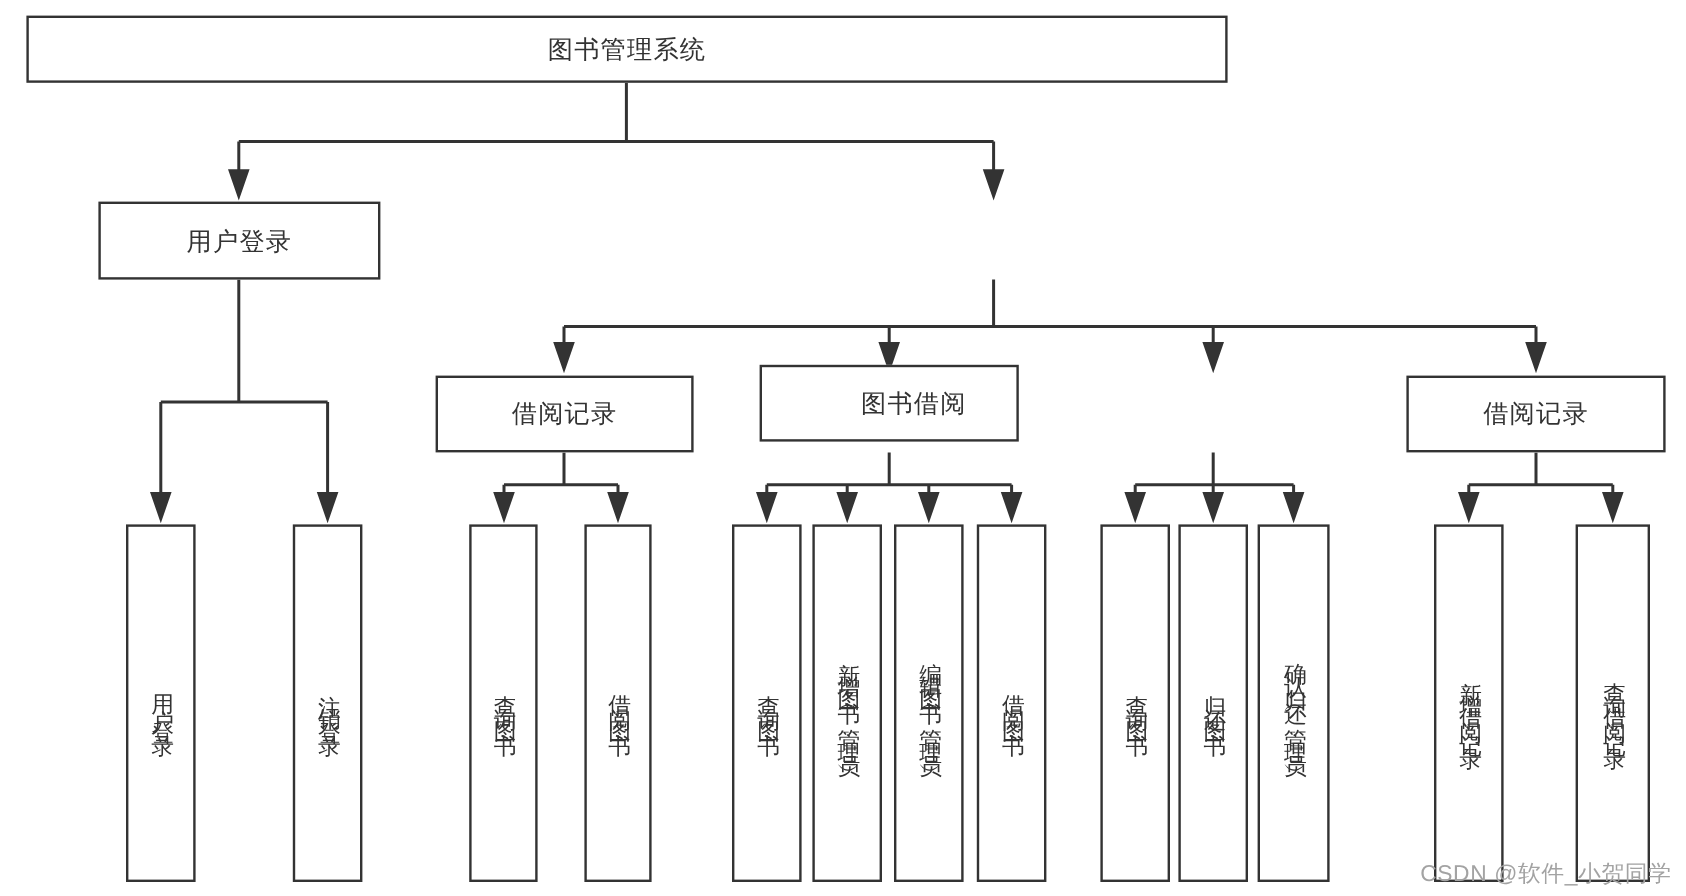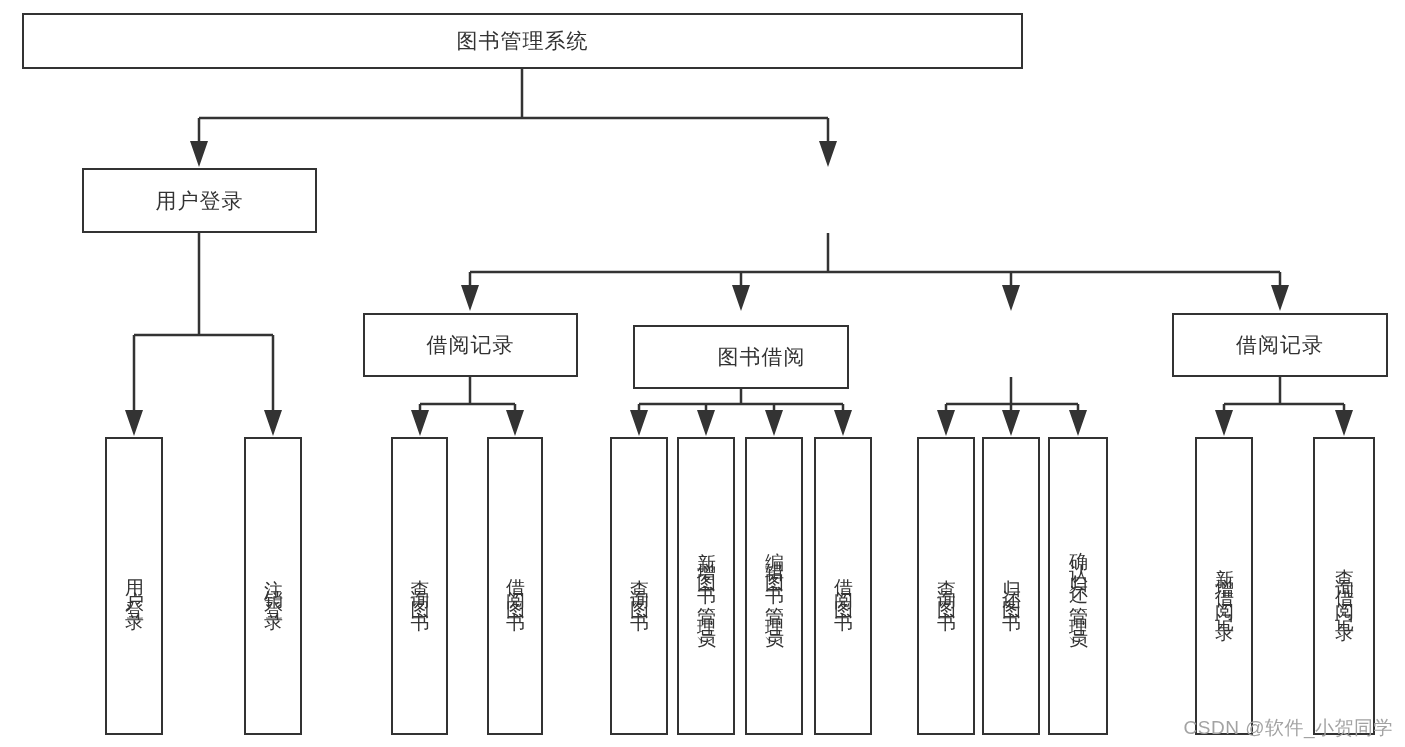--- a/index.html
+++ b/index.html
@@ -50,21 +50,21 @@
     color: #a3a3a3;
     font-size: 19px;
     letter-spacing: 0.5px;
   }
 
   
   #n-root    { left:22px;   top:13px;  width:1001px; height:56px; }
   #n-login   { left:82px;   top:168px; width:235px;  height:65px; }
   #n-mgmt    { left:710px;  top:168px; width:236px;  height:65px; }
   #n-newbook { left:363px;  top:313px; width:215px;  height:64px; }
-  #n-borrow  { left:633px;  top:325px; width:216px;  height:64px;padding-left:41px; }
+  #n-borrow  { left:633px;  top:304px; width:216px;  height:64px;padding-left:41px; }
   #n-current { left:903px;  top:313px; width:215px;  height:64px; }
   #n-records { left:1172px; top:313px; width:216px;  height:64px; }
 
   #v-login-user   { left:105px;  top:437px; width:58px; height:298px; }
   #v-login-logout { left:244px;  top:437px; width:58px; height:298px; }
   #v-nb-query     { left:391px;  top:437px; width:57px; height:298px; }
   #v-nb-borrow    { left:487px;  top:437px; width:56px; height:298px; }
   #v-bb-query     { left:610px;  top:437px; width:58px; height:298px; }
   #v-bb-add       { left:677px;  top:437px; width:58px; height:298px; }
   #v-bb-edit      { left:745px;  top:437px; width:58px; height:298px; }

